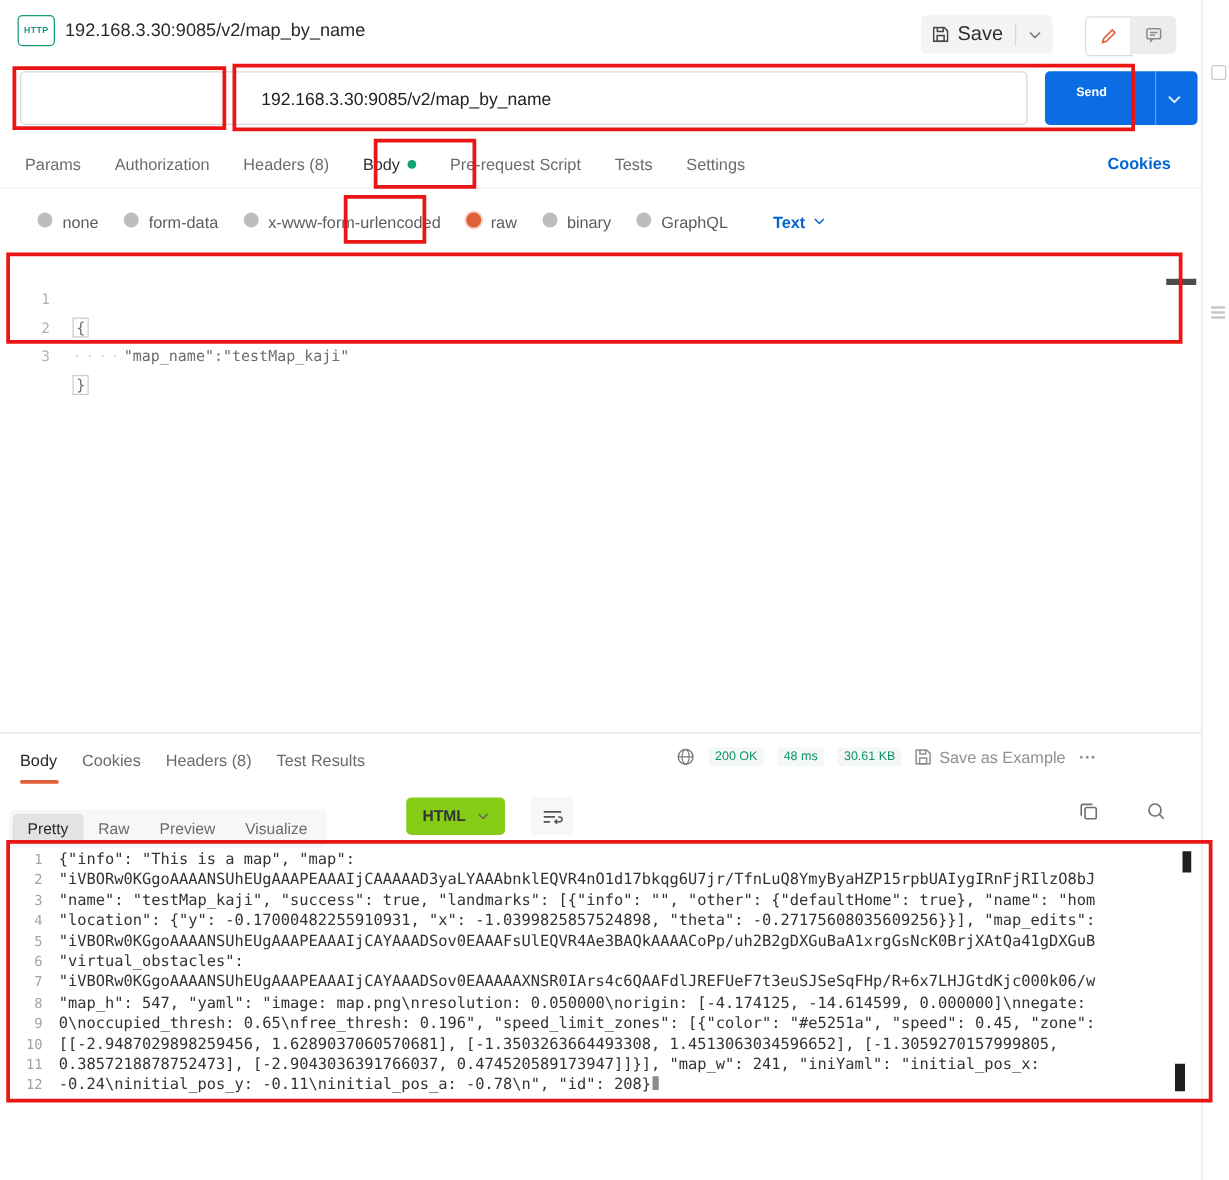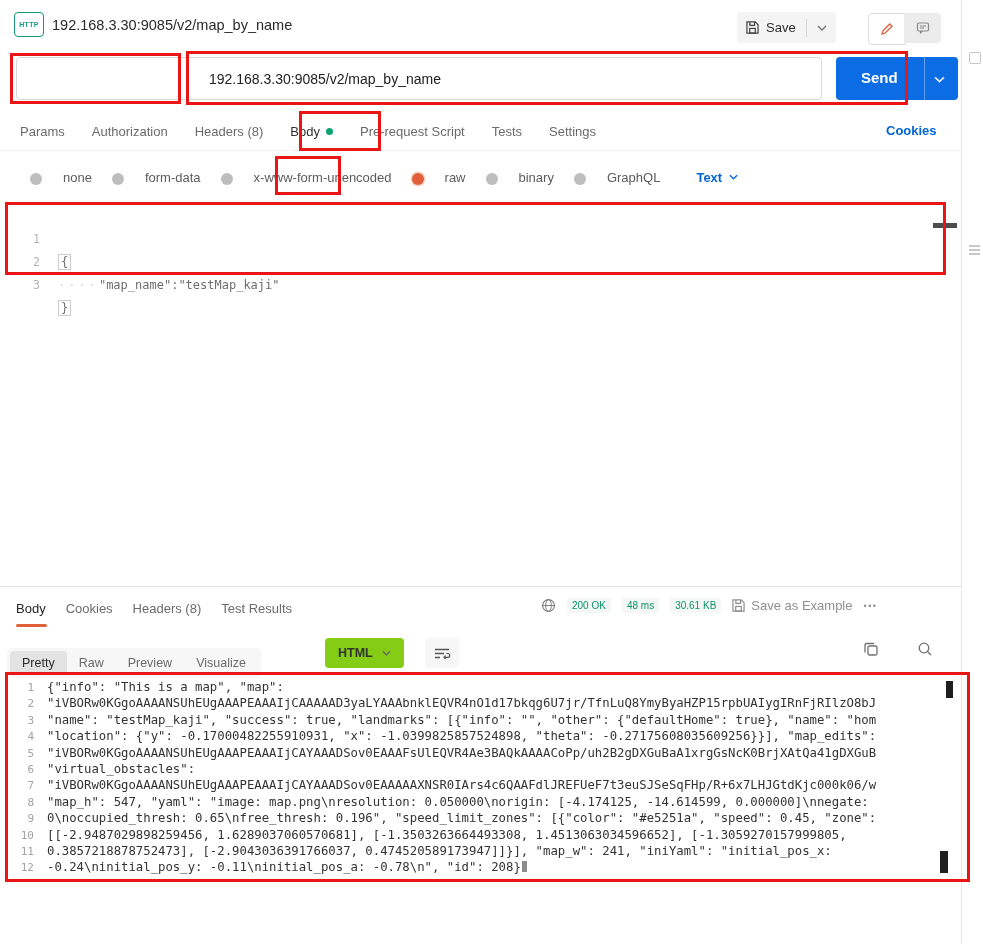--- a/index.html
+++ b/index.html
@@ -5,47 +5,47 @@
   html,body{margin:0;padding:0;background:#fff;}
   #app{position:relative;width:983px;height:944px;background:#fff;overflow:hidden;
        font-family:"Liberation Sans",sans-serif;color:#262626;}
   .abs{position:absolute;}
 
   
   .hdr-badge{left:14px;top:12px;width:28px;height:23px;border:1.4px solid #14997c;border-radius:4px;
     display:flex;align-items:center;justify-content:center;font-size:7px;font-weight:700;color:#14997c;letter-spacing:.3px;}
   .hdr-title{left:52px;top:17px;font-size:14.5px;font-weight:500;color:#2a2a2a;}
   .save-btn{left:737px;top:12px;height:31px;background:#f4f4f4;border-radius:4px;display:flex;align-items:center;padding:0 9px;gap:7px;cursor:pointer;}
-  .save-btn .lbl{font-size:13px;color:#2e2e2e;}
+  .save-btn .lbl{font-size:16px;color:#2e2e2e;}
   .vsep{width:1px;height:18px;background:#d9d9d9;margin:0 3px;}
   .edit-seg{left:868px;top:13px;width:36px;height:30px;background:#fff;border:1px solid #dcdcdc;border-radius:4px 0 0 4px;display:flex;align-items:center;justify-content:center;}
   .comment-seg{left:904px;top:13px;width:37px;height:30px;background:#ececec;border-radius:0 4px 4px 0;display:flex;align-items:center;justify-content:center;color:#8a8a8a;}
 
   
   .req-box{left:16px;top:57px;width:806px;height:43px;border:1px solid #d8d8d8;border-radius:4px;background:#fff;box-sizing:border-box;}
   .method{position:absolute;left:0;top:0;width:160px;height:100%;display:flex;align-items:center;justify-content:space-between;
     padding:0 15px;box-sizing:border-box;border-right:1px solid #e4e4e4;color:#8c8c8c;cursor:pointer;}
   .method .m{color:#0a9a6c;font-weight:700;font-size:13.5px;}
   .url-val{position:absolute;left:176px;top:0;height:100%;display:flex;align-items:center;padding-left:16px;font-size:14px;color:#212121;}
   .send-btn{left:836px;top:57px;width:122px;height:43px;background:#0b6ce3;border-radius:4px;color:#fff;cursor:pointer;}
-  .send-btn .lbl{position:absolute;left:25px;top:12px;font-size:15px;font-weight:600;}
+  .send-btn .lbl{position:absolute;left:25px;top:12px;font-size:10px;font-weight:600;}
   .send-btn .dv{position:absolute;left:88px;top:0;width:1px;height:100%;background:rgba(255,255,255,.35);}
   .send-btn .ch{position:absolute;left:98px;top:19px;color:#dce9fb;}
 
   
   .tabs{left:20px;top:112px;height:38px;display:flex;gap:27px;align-items:center;font-size:13px;color:#6b6b6b;}
   .tab{cursor:pointer;display:flex;align-items:center;gap:6px;}
   .tab.dark{color:#303030;}
   .gdot{width:7px;height:7px;border-radius:50%;background:#0ca571;}
   .cookies{left:886px;top:123px;font-size:13px;font-weight:600;color:#0265d2;cursor:pointer;}
   .tabs-sep{left:0;top:150px;width:961px;height:1px;background:#efefef;}
 
   
   .radios{left:30px;top:160px;height:34px;display:flex;gap:20px;align-items:center;font-size:13px;color:#5c5c5c;}
-  .ropt{display:flex;align-items:flex-end;gap:21px;cursor:pointer;}
+  .ropt{display:flex;align-items:flex-start;gap:8px;cursor:pointer;}
   .rdot{width:12px;height:12px;border-radius:50%;background:#bdbdbd;}
   .rdot.sel{background:#e0603a;box-shadow:0 0 0 1.5px #f6d3c4;}
   .lang-select{margin-left:16px;color:#0265d2;font-weight:600;display:flex;align-items:center;gap:7px;cursor:pointer;}
 
   
   .req-editor{left:0;top:205px;width:946px;}
   .req-line{position:relative;height:23px;line-height:23px;font-family:"DejaVu Sans Mono",monospace;font-size:12px;white-space:pre;}
   .gut{position:absolute;left:0;width:40px;text-align:right;color:#b3b3b3;font-size:11.5px;}
   .rq{position:absolute;left:58px;color:#6e6e6e;}
   .bracket{border:1px solid #ccc;padding:0 2px;}

